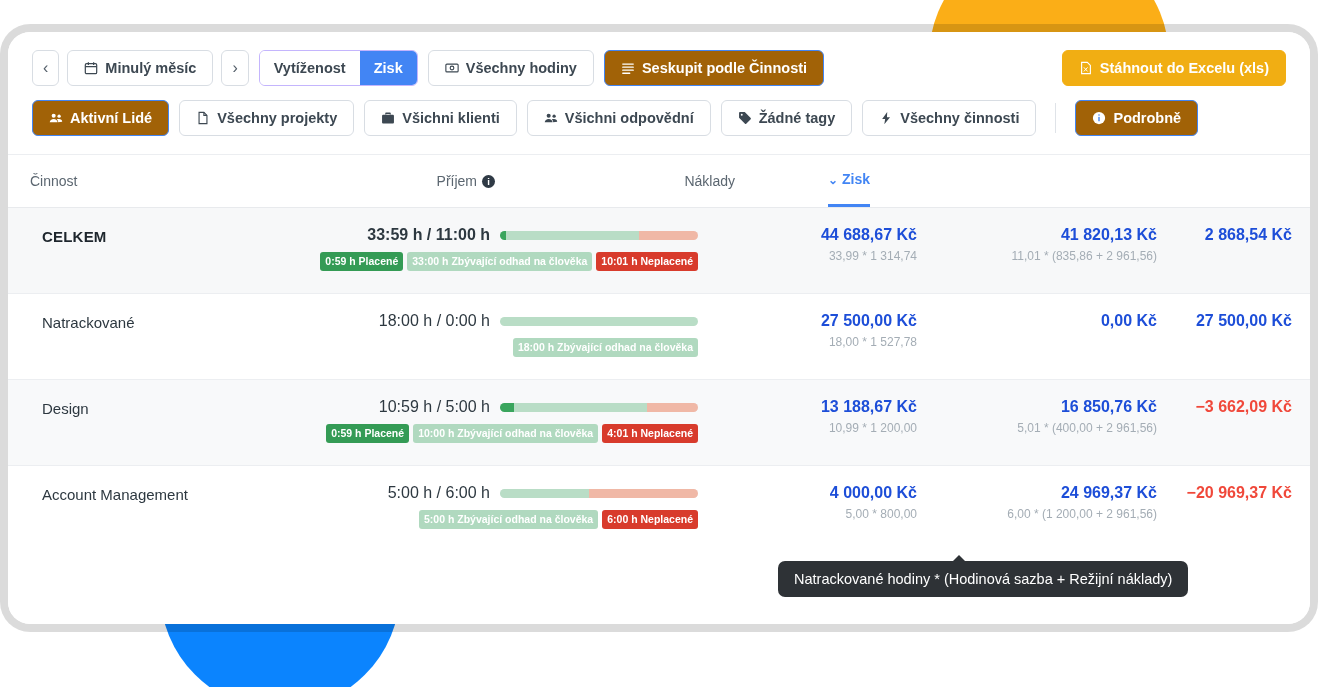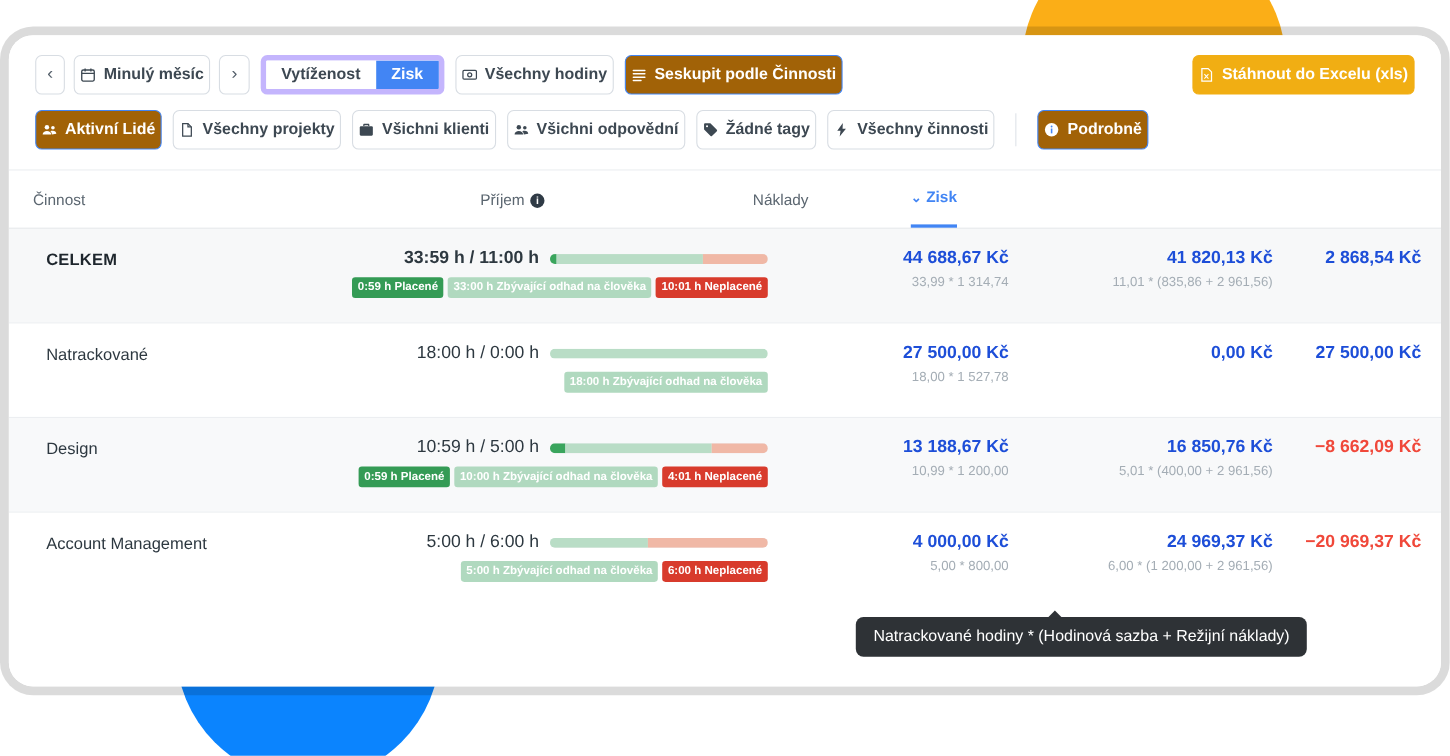--- a/index.html
+++ b/index.html
@@ -62,21 +62,21 @@
     margin-bottom: 14px;
   }
   .toolbar-row.row2 { margin-bottom: 18px; }
   .spacer { flex: 1 1 auto; }
 
   .btn {
     display: inline-flex;
     align-items: center;
     gap: 7px;
     height: 36px;
-    padding: 0 5px;
+    padding: 0 16px;
     border: 1px solid #d8dde3;
     border-radius: 6px;
     background: #ffffff;
     color: #3d4852;
     font-size: 14.5px;
     font-weight: 700;
     white-space: nowrap;
     cursor: pointer;
     line-height: 1;
   }
@@ -87,21 +87,21 @@
     color: #ffffff;
   }
   .btn.gold {
     background: #F1AE13;
     border-color: #F1AE13;
     color: #ffffff;
   }
   
   .seg {
     display: inline-flex;
-    border: 5px solid #c4b5fd;
+    border: 1px solid #c4b5fd;
     border-radius: 6px;
     overflow: hidden;
     height: 36px;
   }
   .seg > .seg-item {
     display: inline-flex;
     align-items: center;
     padding: 0 14px;
     font-size: 14.5px;
     font-weight: 700;
@@ -521,21 +521,21 @@
               </div>
               <div class="col-income">
                 <div class="money">13 188,67 Kč</div>
                 <div class="submoney">10,99 * 1 200,00</div>
               </div>
               <div class="col-costs">
                 <div class="money">16 850,76 Kč</div>
                 <div class="submoney">5,01 * (400,00 + 2 961,56)</div>
               </div>
               <div class="col-profit">
-                <div class="money neg">−8 662,09 Kč</div>
+                <div class="money neg">−3 662,09 Kč</div>
               </div>
             </div>
             <div class="trow">
               <div class="col-name cell-name">Account Management</div>
               <div class="col-hours">
                 <div class="hours-wrap">
                   <div class="hours-top">
                     <span class="hours-num">5:00 h  / 6:00 h</span>
                     <div class="bar">
                       <div class="seg-est" style="width: 45%;"></div>

